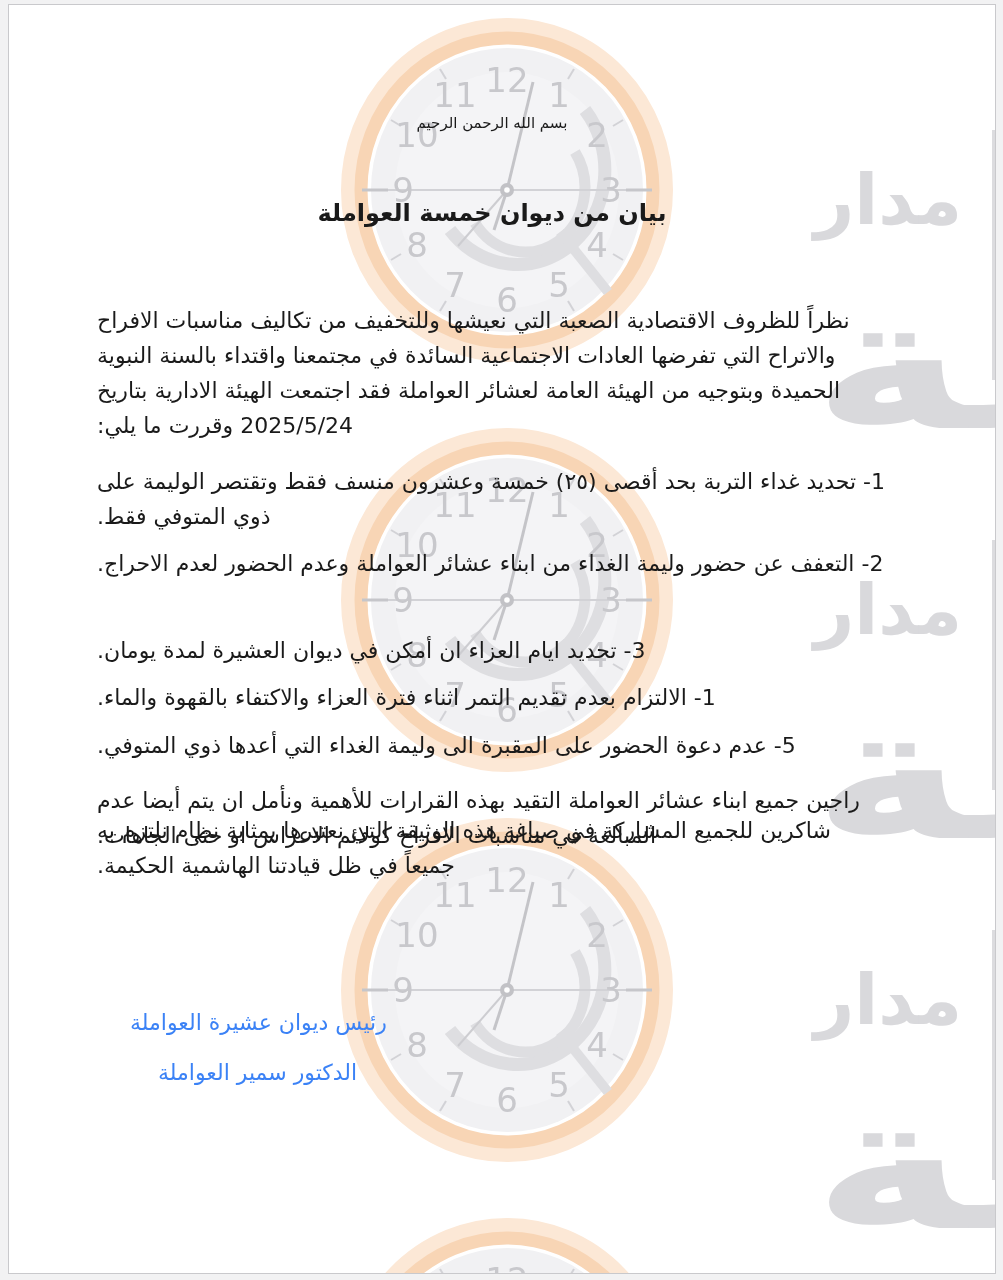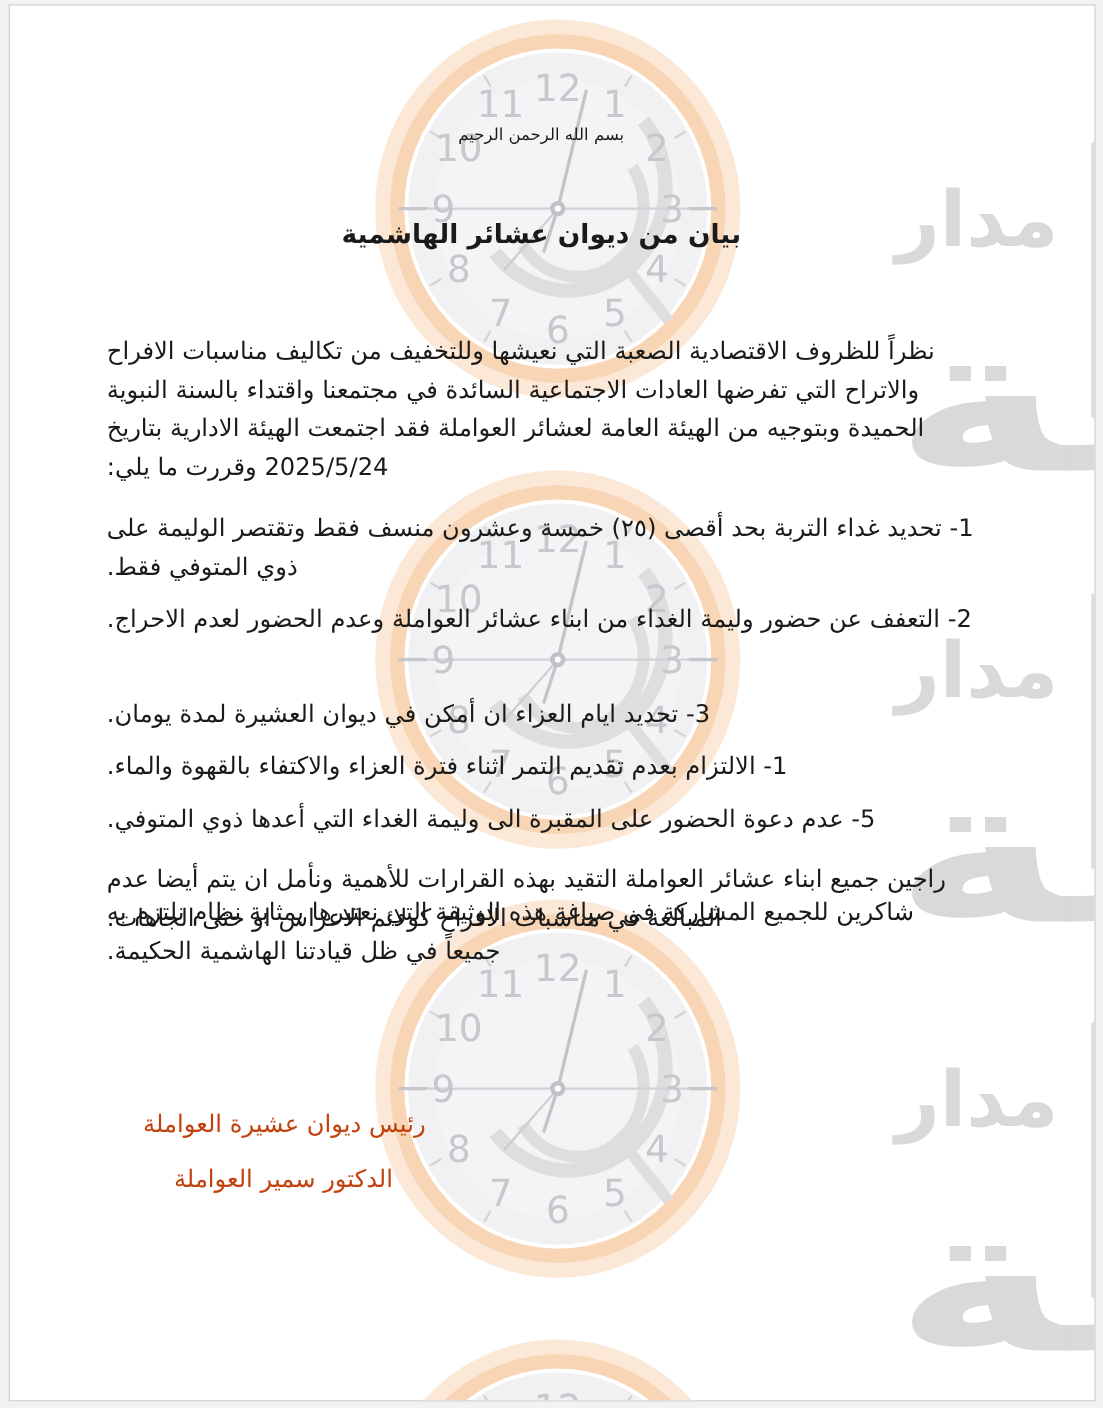--- a/index.html
+++ b/index.html
@@ -21,21 +21,21 @@
   #bismillah{top:112px;font-size:15px;line-height:22px;}
   #title{top:196px;font-size:24px;font-weight:bold;line-height:34px;}
   #intro{top:303px;}
   #d1{top:464px;}
   #d2{top:546px;}
   #d3{top:633px;}
   #d4{top:680px;}
   #d5{top:728px;}
   #closing1{top:783px;}
   #closing2{top:813px;}
-  .sig{position:absolute;color:#c2410c;font-size:22px;line-height:30px;white-space:nowrap;}
+  .sig{position:absolute;color:#3b82f6;font-size:22px;line-height:30px;white-space:nowrap;}
   #sig-title{left:130px;top:1008px;}
   #sig-name{left:158px;top:1058px;}
 </style>
 </head>
 <body>
 
 <div class="stage">
   <div class="page">
     <div class="content">
 
@@ -108,21 +108,21 @@
         </defs>
 
         <use href="#wm-unit" x="0" y="0"></use>
         <use href="#wm-unit" x="0" y="410"></use>
         <use href="#wm-unit" x="0" y="800"></use>
         <use href="#wm-unit" x="0" y="1200"></use>
       </svg>
 
       <div class="tb center" id="bismillah">بسم الله الرحمن الرحيم</div>
 
-      <div class="tb center" id="title">بيان من ديوان عشائر الهاشمية</div>
+      <div class="tb center" id="title">بيان من ديوان خمسة العواملة</div>
 
       <div class="tb" id="intro">نظراً للظروف الاقتصادية الصعبة التي نعيشها وللتخفيف من تكاليف مناسبات الافراح والاتراح التي تفرضها العادات الاجتماعية السائدة في مجتمعنا واقتداء بالسنة النبوية الحميدة وبتوجيه من الهيئة العامة لعشائر العواملة فقد اجتمعت الهيئة الادارية بتاريخ 2025/5/24 وقررت ما يلي:</div>
 
       <div>
         <div class="tb" id="d1">1- تحديد غداء التربة بحد أقصى (٢٥) خمسة وعشرون منسف فقط وتقتصر الوليمة على ذوي المتوفي فقط.</div>
         <div class="tb" id="d2">2- التعفف عن حضور وليمة الغداء من ابناء عشائر العواملة وعدم الحضور لعدم الاحراج.</div>
         <div class="tb" id="d3">3- تحديد ايام العزاء ان أمكن في ديوان العشيرة لمدة يومان.</div>
         <div class="tb" id="d4">1- الالتزام بعدم تقديم التمر اثناء فترة العزاء والاكتفاء بالقهوة والماء.</div>
         <div class="tb" id="d5">5- عدم دعوة الحضور على المقبرة الى وليمة الغداء التي أعدها ذوي المتوفي.</div>
       </div>

